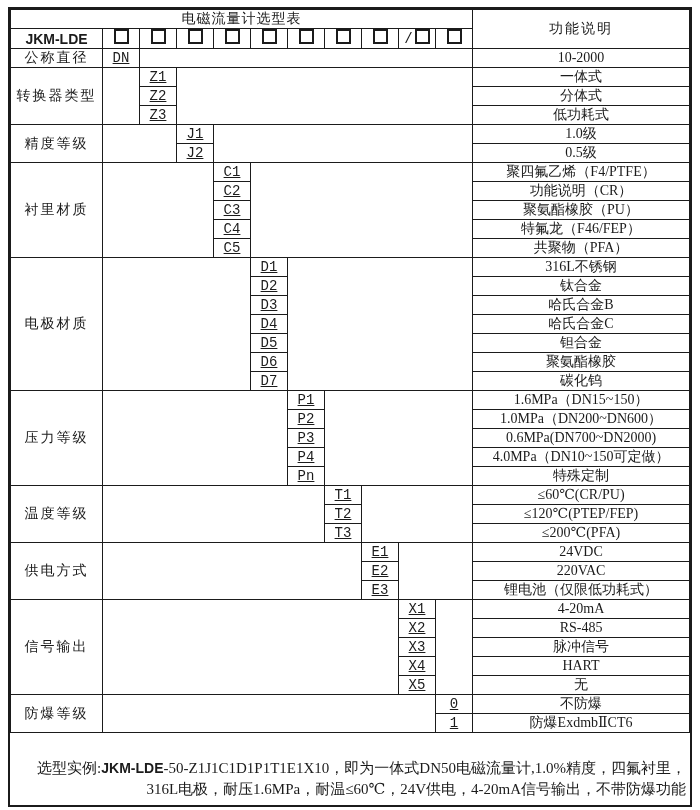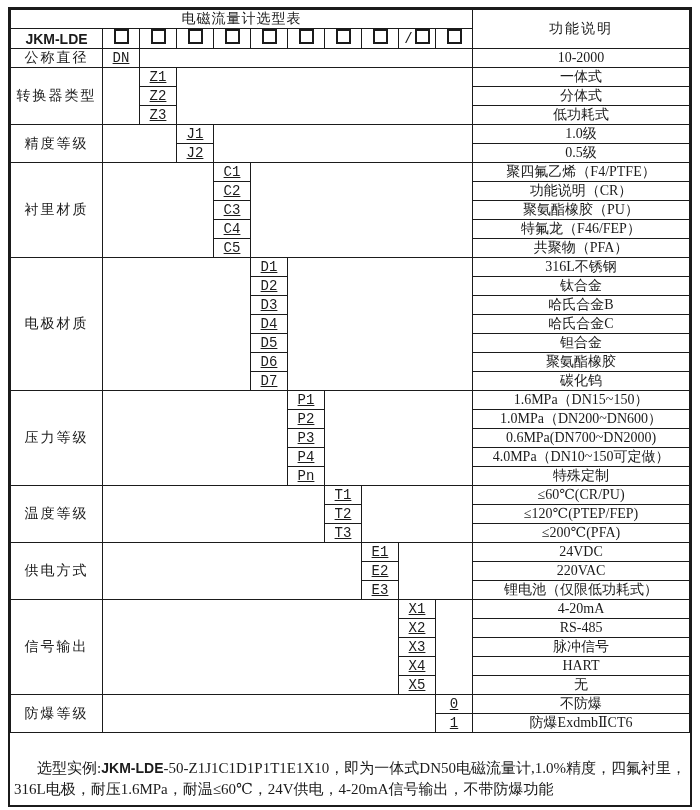--- a/index.html
+++ b/index.html
@@ -78,21 +78,21 @@
     font-family: "Liberation Mono", "DejaVu Sans Mono", monospace;
     font-size: 14px;
     margin-right: 2px;
   }
   .footer {
     padding: 6px 4px 5px 4px;
     font-size: 15px;
     line-height: 21px;
   }
   .ex1 { text-align: right; margin-top: 19px; }
-  .ex2 { text-align: left; }
+  .ex2 { text-align: right; }
   .bold-sans {
     font-family: "Liberation Sans", "DejaVu Sans", sans-serif;
     font-weight: bold;
     font-size: 14px;
   }
   .note { margin-top: 7px; text-align: left; }
 </style>
 </head>
 <body>
 

